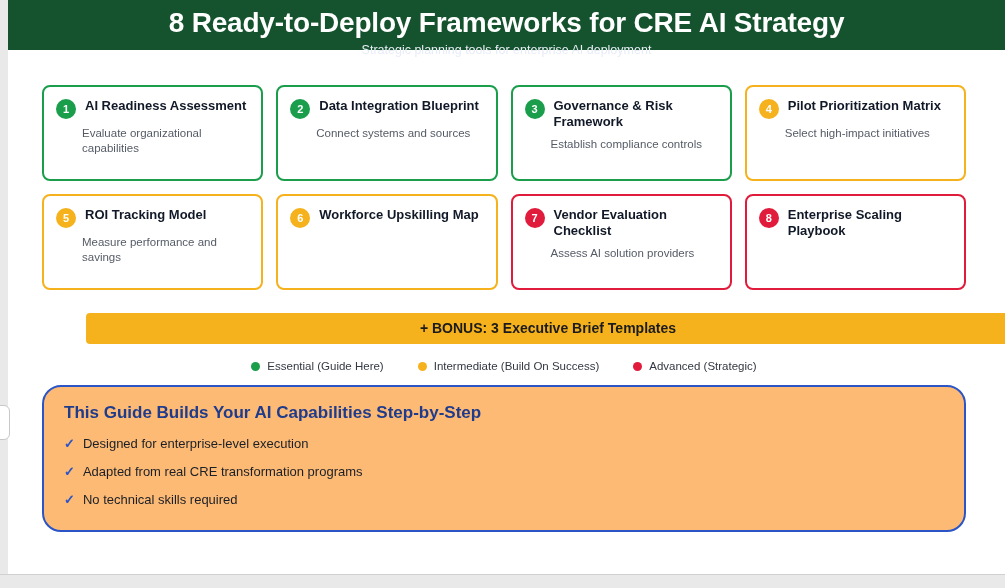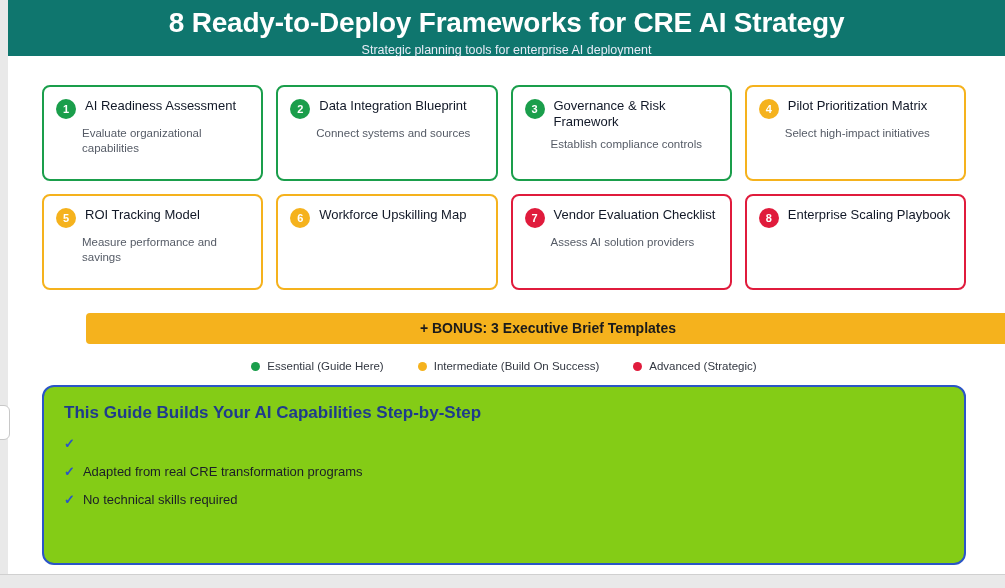--- a/index.html
+++ b/index.html
@@ -29,22 +29,22 @@
     left: -8px; top: 405px;
     width: 18px; height: 35px;
     background: #ffffff;
     border: 1px solid #c8c8c8;
     border-radius: 6px;
   }
 
   
   .header {
     position: absolute; left: 8px; top: 0; right: 0;
-    height: 56px;
-    background: #0f766e;
+    height: 50px;
+    background: #14532d;
     color: #ffffff;
     text-align: center;
     padding-top: 6px;
   }
   .header h1 {
     margin: 0;
     font-size: 28px;
     font-weight: bold;
     letter-spacing: -0.2px;
     line-height: 34px;
@@ -93,21 +93,21 @@
     line-height: 20px;
     text-align: center;
     margin-top: 1px;
   }
   .badge.green { background: #1a9e4b; }
   .badge.amber { background: #f5b21d; }
   .badge.red   { background: #e01b3c; }
 
   .card-title {
     font-size: 13px;
-    font-weight: normal;
+    font-weight: bold;
     color: #111827;
     line-height: 16px;
   }
   .card-desc {
     margin-top: 7px;
     margin-left: 26px;
     font-size: 11.5px;
     color: #555b66;
     line-height: 15px;
   }
@@ -142,24 +142,24 @@
   .legend-item { display: flex; align-items: center; gap: 7px; }
   .dot { width: 9px; height: 9px; border-radius: 50%; display: inline-block; }
   .dot.green { background: #1a9e4b; }
   .dot.amber { background: #f5b21d; }
   .dot.red   { background: #e01b3c; }
 
   
   .panel {
     position: absolute;
     left: 42px; top: 385px;
-    width: 924px; height: 180px;
-    background: #84cc16;
+    width: 924px; height: 147px;
+    background: #fdba74;
     border: 2px solid #2b55c7;
-    border-radius: 12px;
+    border-radius: 19px;
     padding: 16px 20px;
   }
   .panel h2 {
     margin: 0 0 12px 0;
     font-size: 17px;
     font-weight: bold;
     color: #1f3b8c;
   }
   .bullet {
     display: flex;
@@ -269,20 +269,21 @@
     <div class="legend-item">
       <span class="dot red"></span>
       <span>Advanced (Strategic)</span>
     </div>
   </div>
 
   <div class="panel">
     <h2>This Guide Builds Your AI Capabilities Step-by-Step</h2>
     <div class="bullet">
       <span class="check">✓</span>
+      <span>Designed for enterprise-level execution</span>
     </div>
     <div class="bullet">
       <span class="check">✓</span>
       <span>Adapted from real CRE transformation programs</span>
     </div>
     <div class="bullet">
       <span class="check">✓</span>
       <span>No technical skills required</span>
     </div>
   </div>

